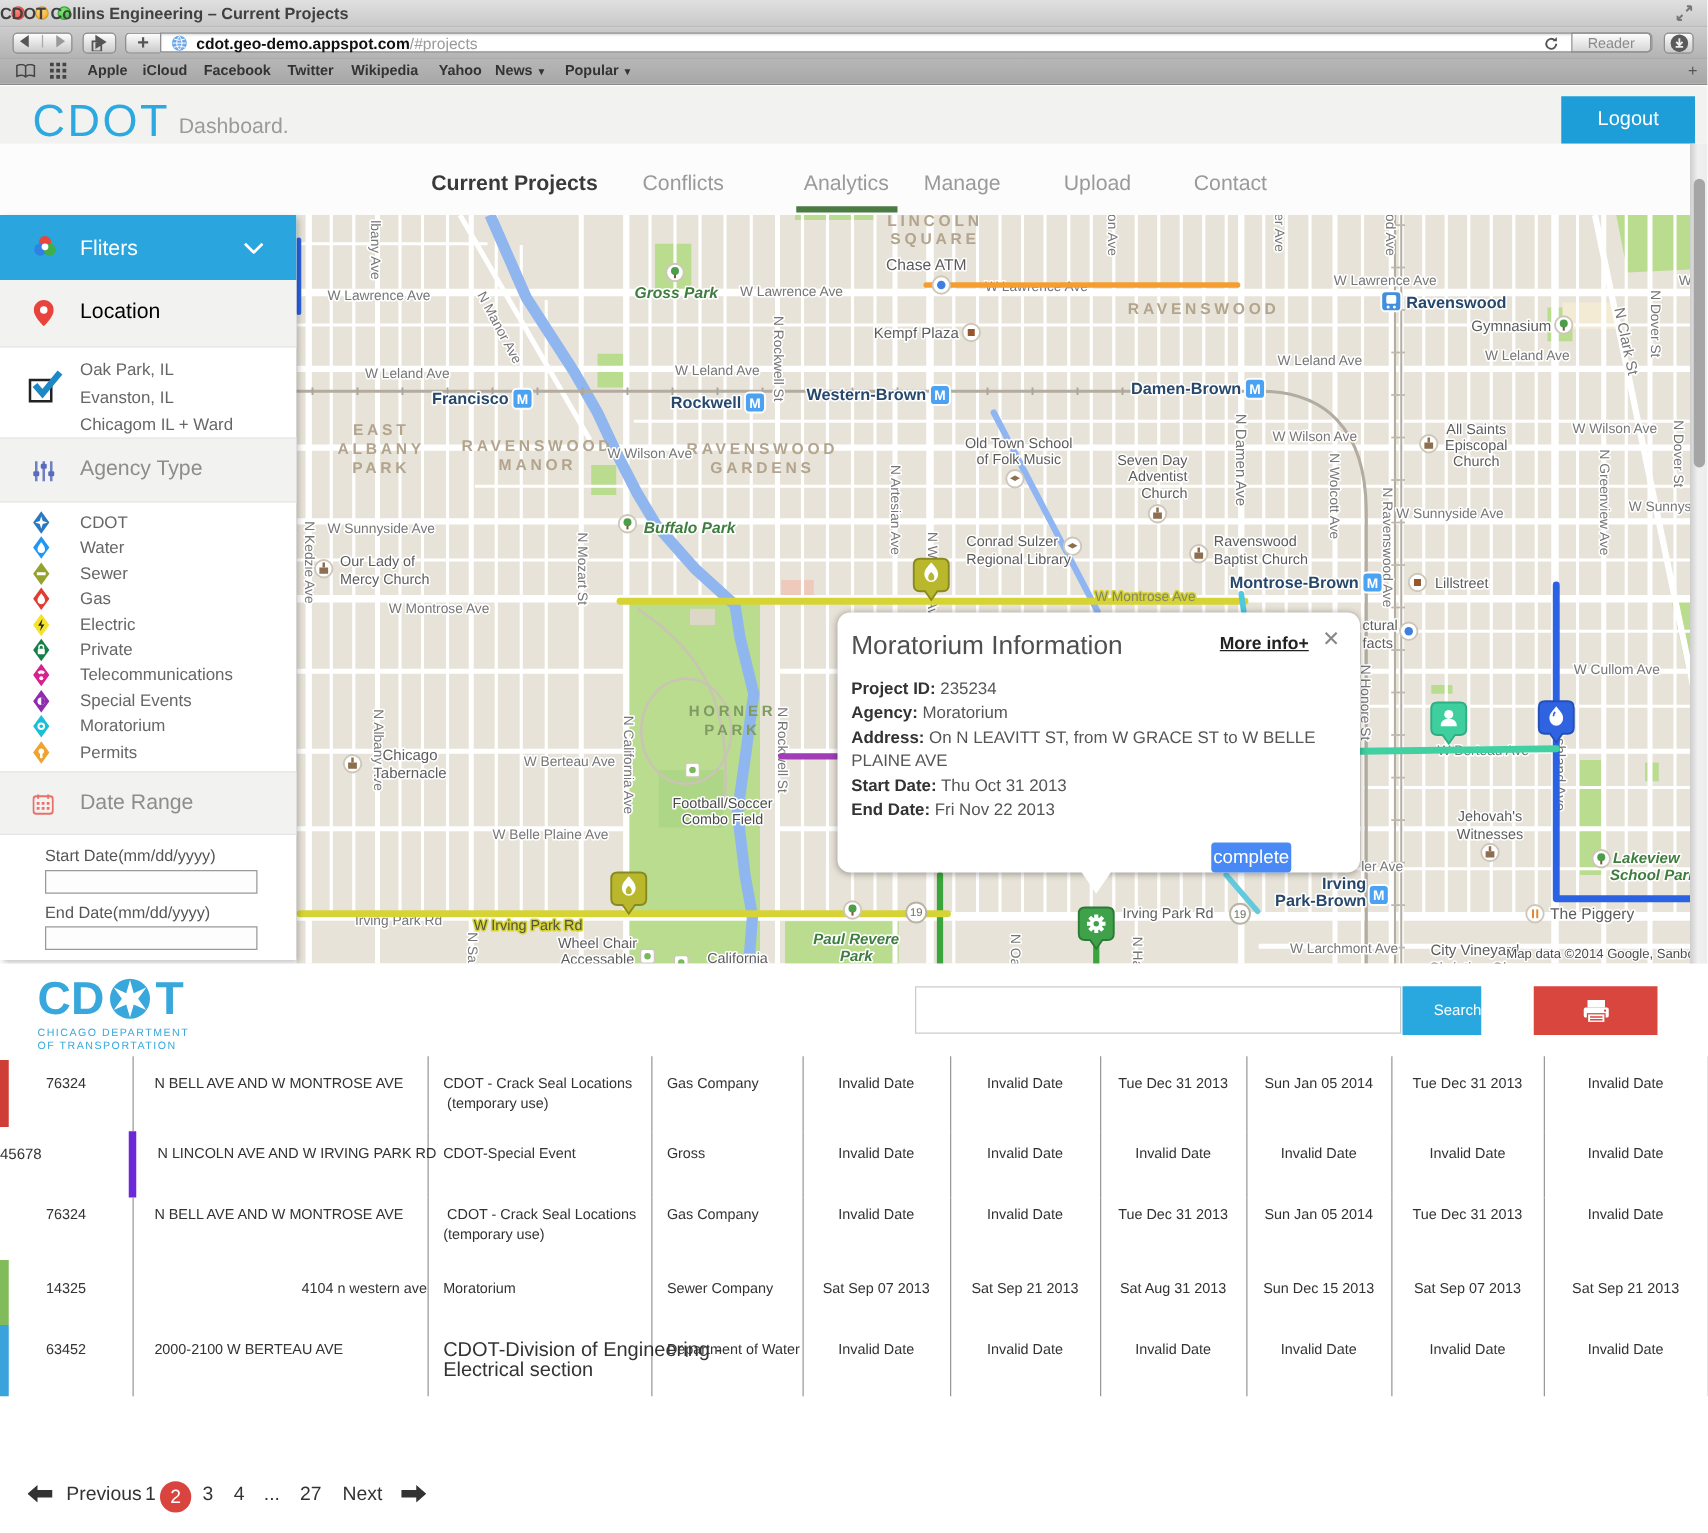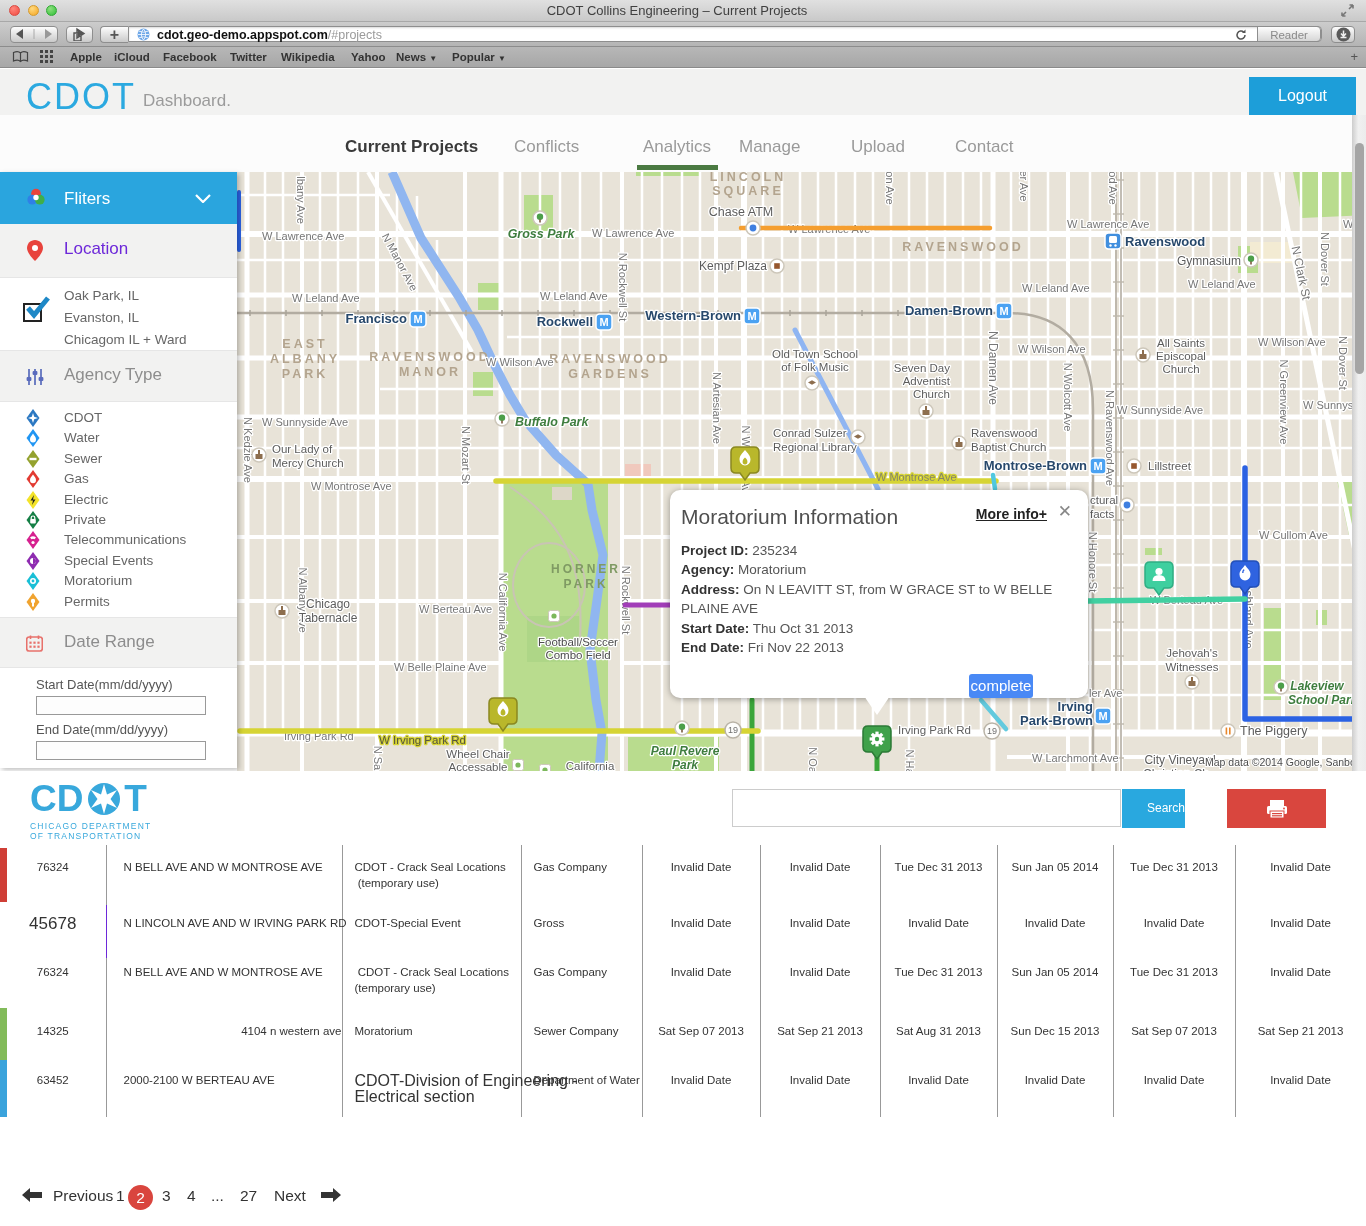--- a/index.html
+++ b/index.html
@@ -7,21 +7,21 @@
 .tl{position:absolute;top:5px;width:11px;height:11px;border-radius:50%}
 .tbtn{position:absolute;top:3.5px;height:17px;background:linear-gradient(#fdfdfd,#c9c9c9);border:1px solid #8e8e8e;border-radius:4px;text-align:center;line-height:14px}
 </style></head>
 <body>
 <div class="page">
 
 <div style="position:absolute;left:0;top:0;width:1366px;height:22px;background:linear-gradient(#e0e0e0,#c9c9c9);border-bottom:1px solid #a8a8a8">
   <div class="tl" style="left:9px;background:radial-gradient(circle at 35% 30%,#ff867c,#f04a41);border:1px solid #d94a43"></div>
   <div class="tl" style="left:27.5px;background:radial-gradient(circle at 35% 30%,#ffd97e,#f5a623);border:1px solid #d49a2e"></div>
   <div class="tl" style="left:46px;background:radial-gradient(circle at 35% 30%,#8ee07e,#2fbf37);border:1px solid #31a835"></div>
-  <div style="position:absolute;left:0;right:12px;top:3px;text-align:center;font-size:13px;font-weight:normal;color:#404040">CDOT Collins Engineering – Current Projects</div>
+  <div style="position:absolute;left:0;right:12px;top:3px;text-align:left;font-size:13px;font-weight:bold;color:#404040">CDOT Collins Engineering – Current Projects</div>
   <svg width="13" height="13" viewBox="0 0 13 13" style="position:absolute;right:12px;top:4px">
         <g stroke="#777" stroke-width="1.6" fill="none">
           <path d="M8,5 L12,1 M12,1 h-3.5 M12,1 v3.5"></path>
           <path d="M5,8 L1,12 M1,12 h3.5 M1,12 v-3.5"></path>
         </g>
       </svg>
 </div>
 <div style="position:absolute;left:0;top:22px;width:1366px;height:25px;background:linear-gradient(#cccccc,#b4b4b4);border-bottom:1px solid #8c8c8c">
   <div class="tbtn" style="left:10px;width:48px"><svg width="40" height="10" viewBox="0 0 40 10">
           <path d="M9,0 L2,5 L9,10 Z" fill="#555"></path>
@@ -545,21 +545,21 @@
     <div style="position:absolute;left:64px;top:17px;font-size:17px;color:#fff">Fliters</div>
     <svg width="16" height="9" viewBox="0 0 16 9" style="position:absolute;left:195px;top:22px">
           <path d="M1,1 L8,8 L15,1" fill="none" stroke="#fff" stroke-width="2.2"></path>
         </svg>
   </div>
   <div style="position:absolute;left:0;top:52px;width:237px;height:54px;background:#f2f2f1;border-bottom:1px solid #e6e6e6">
     <svg width="16" height="21" viewBox="0 0 16 21" style="position:absolute;left:27px;top:16px">
           <path d="M8,0 C12.4,0 16,3.6 16,8 C16,13.5 8,21 8,21 C8,21 0,13.5 0,8 C0,3.6 3.6,0 8,0 Z" fill="#e8433c"></path>
           <circle cx="8" cy="8" r="3" fill="#fff"></circle>
         </svg>
-    <div style="position:absolute;left:64px;top:15px;font-size:17px;color:#6d28d9">Location</div>
+    <div style="position:absolute;left:64px;top:15px;font-size:17px;color:#000000">Location</div>
   </div>
   <div style="position:absolute;left:23px;top:131px;width:19px;height:19px;border:2px solid #222;background:#fff"></div>
   <svg width="28" height="24" viewBox="0 0 28 24" style="position:absolute;left:24px;top:124px">
         <path d="M4,12 L10,19 L24,2" fill="none" stroke="#1e88c7" stroke-width="5"></path>
       </svg>
   <div style="position:absolute;left:64px;top:113px;font-size:13.5px;color:#666;line-height:22px">Oak Park, IL<br>Evanston, IL<br>Chicagom IL + Ward</div>
   <div style="position:absolute;left:0;top:178px;width:237px;height:52px;background:#f2f2f1;border-top:1px solid #e6e6e6;border-bottom:1px solid #e6e6e6">
     <svg width="18" height="18" viewBox="0 0 18 18" style="position:absolute;left:26px;top:17px">
       <g stroke="#6f7fc3" stroke-width="2">
             <line x1="3" y1="1" x2="3" y2="17"></line>
@@ -732,21 +732,21 @@
             <td style="border-right:1px solid #999;color:#333;text-align:left;padding-left:12px;padding-right:14px;white-space:nowrap;vertical-align:top;padding-top:15px;line-height:15.5px;font-size:11.5px">CDOT - Crack Seal Locations<br>&nbsp;(temporary use)</td>
             <td style="border-right:1px solid #999;color:#333;text-align:left;padding-left:12px;padding-right:14px;white-space:nowrap;vertical-align:top;padding-top:15px;line-height:15.5px;font-size:11.5px">Gas Company</td>
             <td style="border-right:1px solid #999;color:#333;text-align:center;white-space:nowrap;vertical-align:top;padding-top:15px;line-height:15.5px;font-size:11.5px">Invalid Date</td>
             <td style="border-right:1px solid #999;color:#333;text-align:center;white-space:nowrap;vertical-align:top;padding-top:15px;line-height:15.5px;font-size:11.5px">Invalid Date</td>
             <td style="border-right:1px solid #999;color:#333;text-align:center;white-space:nowrap;vertical-align:top;padding-top:15px;line-height:15.5px;font-size:11.5px">Tue Dec 31 2013</td>
             <td style="border-right:1px solid #999;color:#333;text-align:center;white-space:nowrap;vertical-align:top;padding-top:15px;line-height:15.5px;font-size:11.5px">Sun Jan 05 2014</td>
             <td style="border-right:1px solid #999;color:#333;text-align:center;white-space:nowrap;vertical-align:top;padding-top:15px;line-height:15.5px;font-size:11.5px">Tue Dec 31 2013</td>
             <td style="border-right:1px solid #999;color:#333;text-align:center;white-space:nowrap;vertical-align:top;padding-top:15px;line-height:15.5px;font-size:11.5px">Invalid Date</td>
           </tr>
           <tr style="height:53px">
-            <td style="border-right:1px solid #6d28d9;color:#333;text-align:center;white-space:nowrap;vertical-align:top;padding-top:11px;line-height:15.5px;font-size:17px">45678</td>
+            <td style="border-right:6px solid #6d28d9;color:#333;white-space:nowrap;vertical-align:top;padding-top:11px;line-height:15.5px;font-size:12px">45678</td>
             <td style="border-right:1px solid #999;color:#333;text-align:left;padding-left:17px;white-space:nowrap;vertical-align:top;padding-top:11px;line-height:15.5px;font-size:11.5px">N LINCOLN AVE AND W IRVING PARK RD</td>
             <td style="border-right:1px solid #999;color:#333;text-align:left;padding-left:12px;padding-right:14px;white-space:nowrap;vertical-align:top;padding-top:11px;line-height:15.5px;font-size:11.5px">CDOT-Special Event</td>
             <td style="border-right:1px solid #999;color:#333;text-align:left;padding-left:12px;padding-right:14px;white-space:nowrap;vertical-align:top;padding-top:11px;line-height:15.5px;font-size:11.5px">Gross</td>
             <td style="border-right:1px solid #999;color:#333;text-align:center;white-space:nowrap;vertical-align:top;padding-top:11px;line-height:15.5px;font-size:11.5px">Invalid Date</td>
             <td style="border-right:1px solid #999;color:#333;text-align:center;white-space:nowrap;vertical-align:top;padding-top:11px;line-height:15.5px;font-size:11.5px">Invalid Date</td>
             <td style="border-right:1px solid #999;color:#333;text-align:center;white-space:nowrap;vertical-align:top;padding-top:11px;line-height:15.5px;font-size:11.5px">Invalid Date</td>
             <td style="border-right:1px solid #999;color:#333;text-align:center;white-space:nowrap;vertical-align:top;padding-top:11px;line-height:15.5px;font-size:11.5px">Invalid Date</td>
             <td style="border-right:1px solid #999;color:#333;text-align:center;white-space:nowrap;vertical-align:top;padding-top:11px;line-height:15.5px;font-size:11.5px">Invalid Date</td>
             <td style="border-right:1px solid #999;color:#333;text-align:center;white-space:nowrap;vertical-align:top;padding-top:11px;line-height:15.5px;font-size:11.5px">Invalid Date</td>
           </tr>

